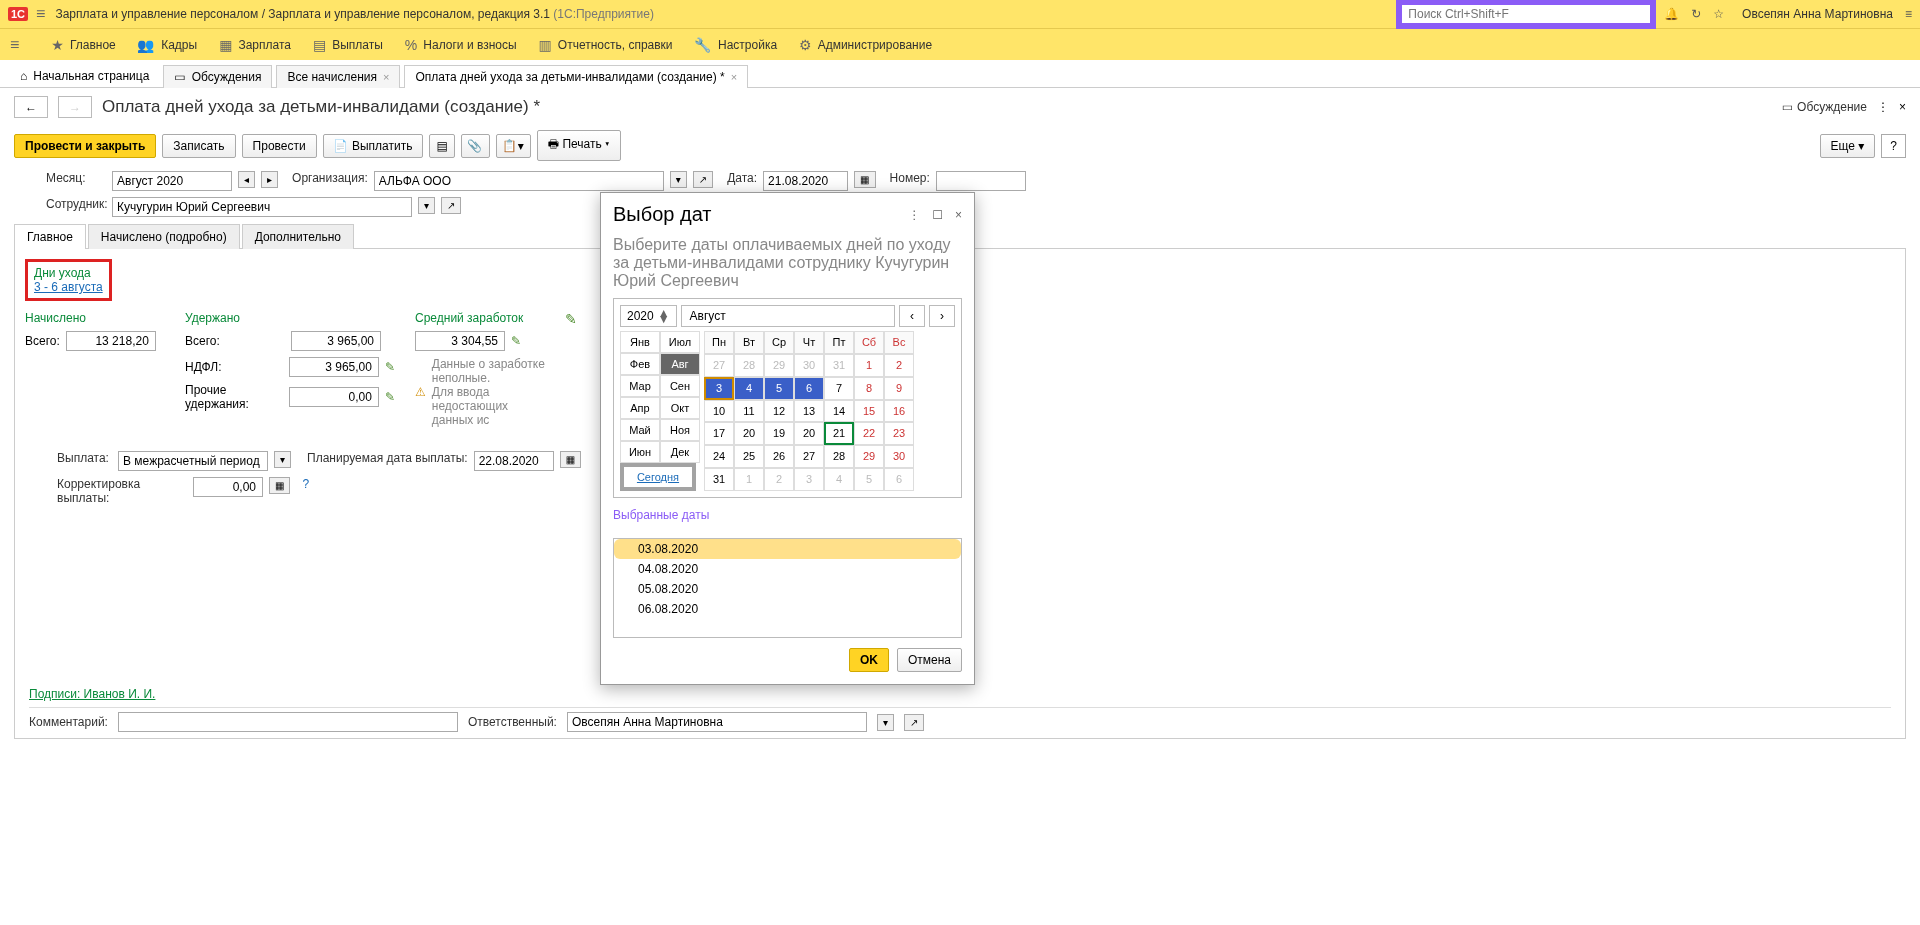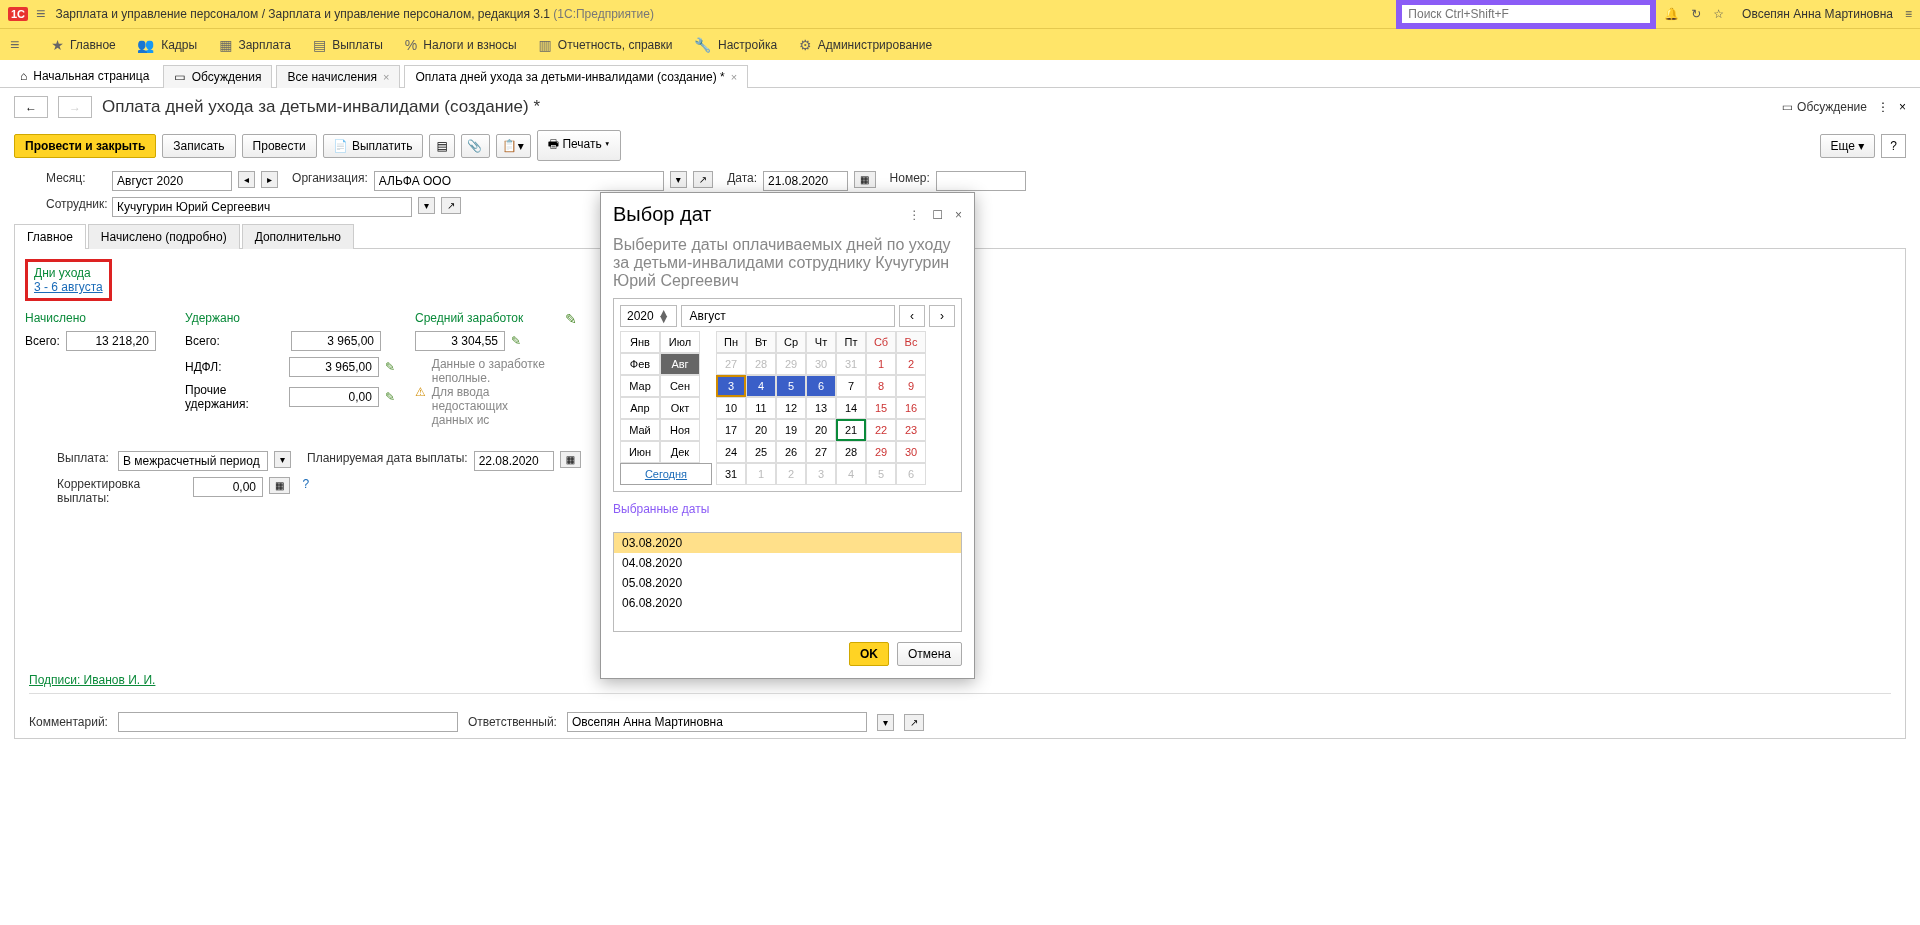--- a/index.html
+++ b/index.html
@@ -101,29 +101,29 @@
 .dcell.hdr { background: #fafafa; font-weight: normal; cursor: default; }
 .dcell.hdr.wkend { color: #c33; }
 .dcell.other { color: #bbb; }
 .dcell.wkend { color: #c33; }
 .dcell.sel { background: #3a5fc8; color: #fff; }
 .dcell.sel.first { outline: 2px solid #d08c00; outline-offset: -2px; }
 .dcell.today { outline: 2px solid #0a8a3a; outline-offset: -2px; }
 
 .seldates-lbl { color: #8b5cf6; margin: 10px 0 16px; }
 .seldates-box { border: 1px solid #bbb; height: 100px; overflow: auto; }
-.sdate { padding: 3px 8px; cursor: pointer; }
+.sdate { padding: 3px 24px; cursor: pointer; border-radius: 6px; }
 .sdate.hl { background: #ffe08a; }
 
 .modal-ftr { display: flex; justify-content: flex-end; gap: 8px; padding: 10px 0 0; }
 
 
 .footer { position: absolute; bottom: 0; left: 14px; right: 14px; padding: 6px 0; }
 .footlink { color: #0a8a3a; text-decoration: underline; cursor: pointer; }
-.footrow { display: flex; align-items: center; gap: 10px; margin-top: 6px; border-top: 1px solid #ddd; padding-top: 18px; }
+.footrow { display: flex; align-items: center; gap: 10px; margin-top: 6px; border-top: 1px solid #ddd; padding-top: 4px; }
 </style>
 </head>
 <body>
 
 <div class="titlebar">
   <span class="logo">1C</span>
   <span class="hamburger">≡</span>
   <span class="title-text">
     <span>Зарплата и управление персоналом / Зарплата и управление персоналом, редакция 3.1</span>
     <span class="title-sub">(1С:Предприятие)</span>
@@ -360,21 +360,21 @@
               <div class="mcell active">Авг</div>
             <div class="mcell">Мар</div>
               <div class="mcell">Сен</div>
             <div class="mcell">Апр</div>
               <div class="mcell">Окт</div>
             <div class="mcell">Май</div>
               <div class="mcell">Ноя</div>
             <div class="mcell">Июн</div>
               <div class="mcell">Дек</div>
           </div>
-          <div class="mcell today" style="width:92px;border:1px solid #a3a3a3">Сегодня</div>
+          <div class="mcell today" style="width:76px;border:4px solid #a3a3a3">Сегодня</div>
         </div>
         <div class="daygrid">
           <div class="dcell hdr">Пн</div>
             <div class="dcell hdr">Вт</div>
             <div class="dcell hdr">Ср</div>
             <div class="dcell hdr">Чт</div>
             <div class="dcell hdr">Пт</div>
             <div class="dcell hdr wkend">Сб</div>
             <div class="dcell hdr wkend">Вс</div>
           <div class="dcell other">27</div>

